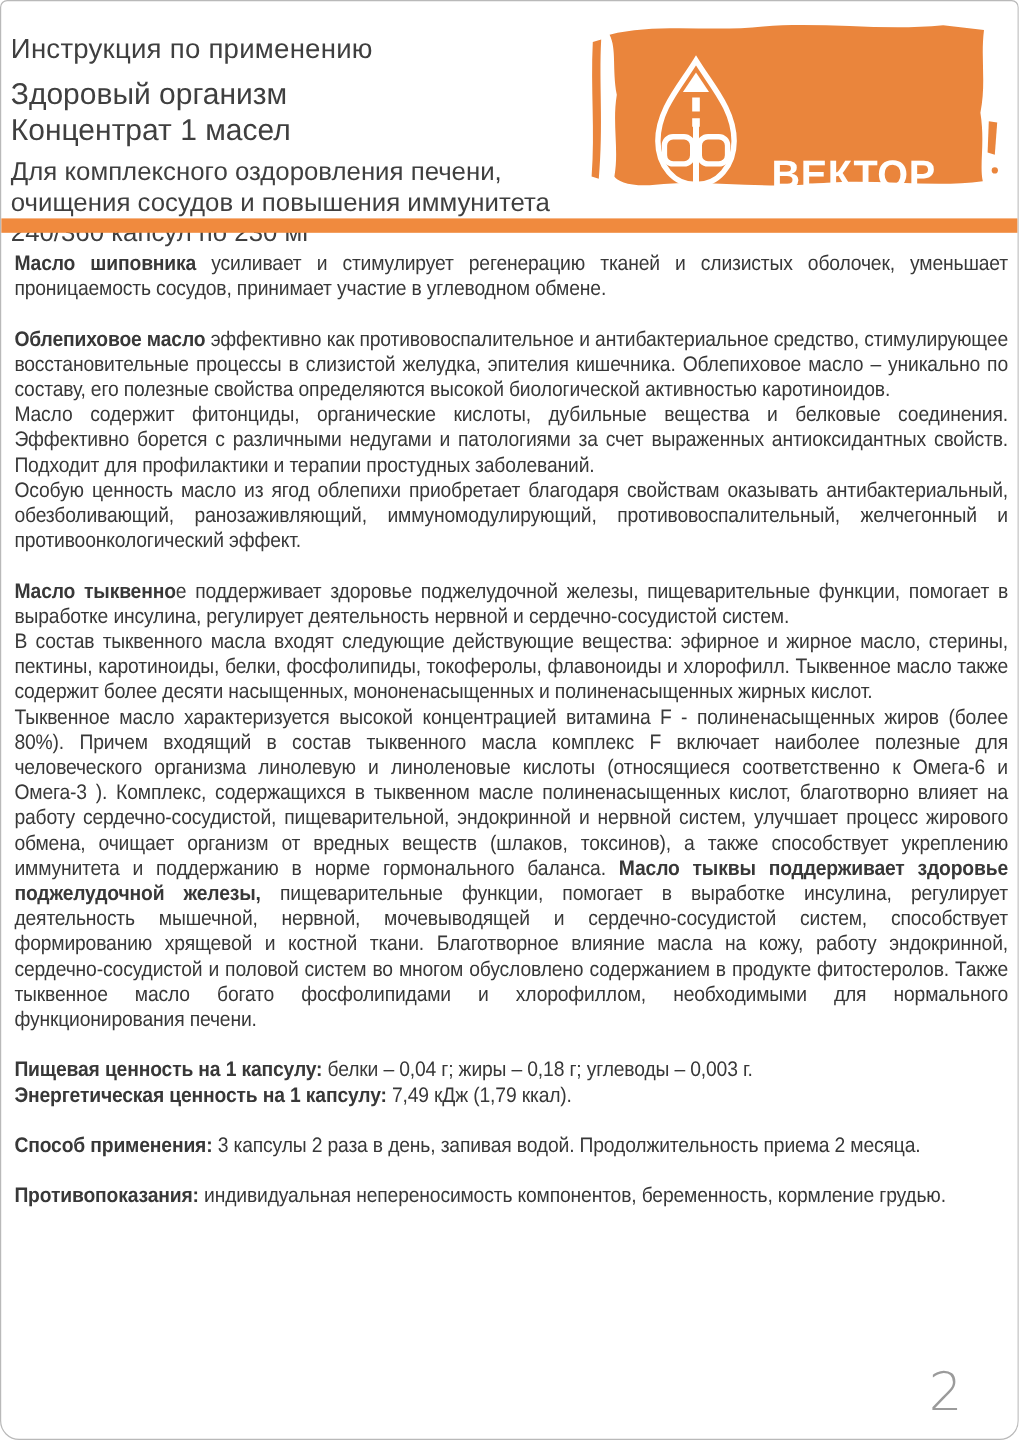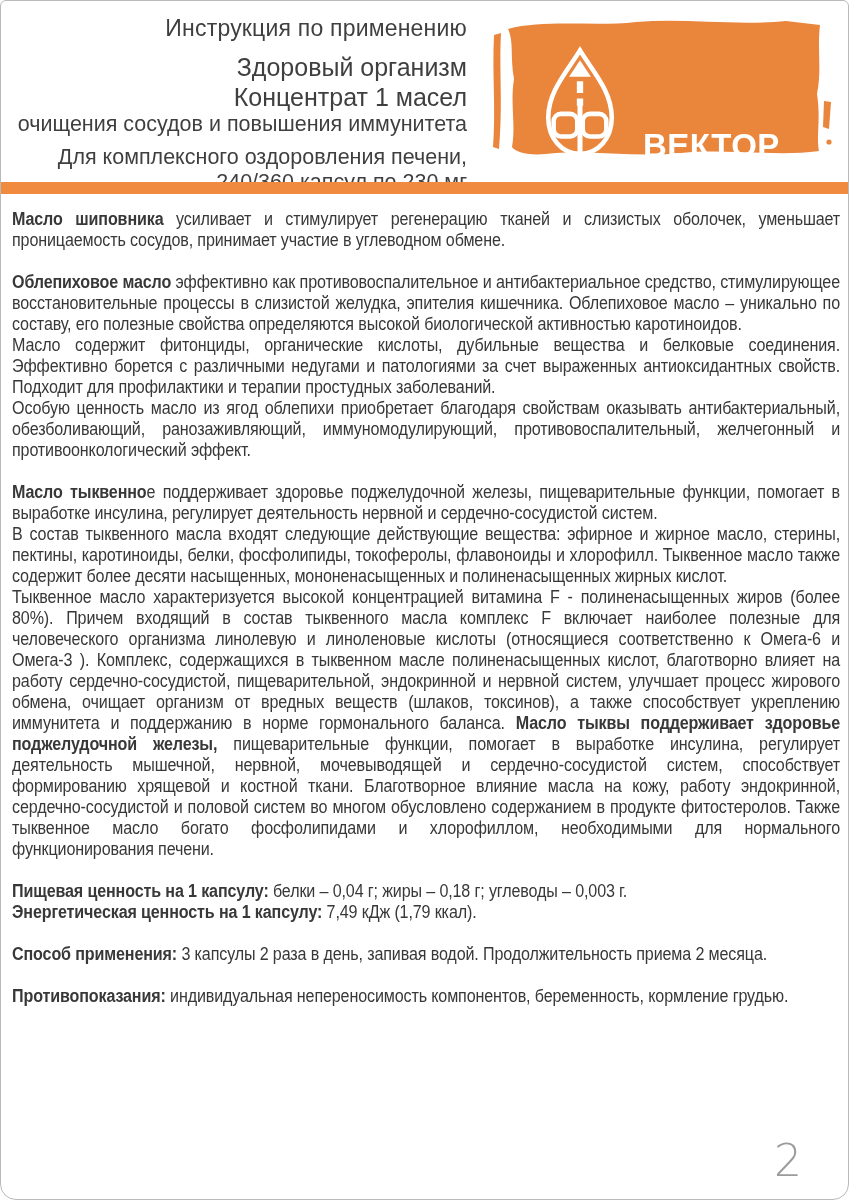--- a/index.html
+++ b/index.html
@@ -9,22 +9,22 @@
     box-sizing:border-box;
     background:#fff;
     border:1px solid #b9b9b9;
     border-radius:6px 6px 16px 16px;
     overflow:hidden;
     font-family:"Liberation Sans",sans-serif;
     color:#3a3a3a;
   }
   
   .header-text{
-    position:absolute;top:14px;left:8px;width:458px;
-    text-align:right;color:#3f3f3f;
+    position:absolute;top:26px;left:8px;width:458px;
+    text-align:left;color:#3f3f3f;
   }
   .ht-title{font-size:23px;white-space:nowrap;margin:0 0 10px 0;letter-spacing:.2px;}
   .ht-product{font-size:25px;line-height:30px;white-space:nowrap;margin:0;}
   .ht-sub{font-size:21.5px;line-height:25.5px;white-space:nowrap;margin:7px 0 0 0;}
   
   .logo{position:absolute;top:8px;right:14px;width:348px;height:153px;}
   .logo-bg{position:absolute;inset:0;width:100%;height:100%;}
   .logo-content{
     position:relative;height:100%;
     display:flex;align-items:flex-end;
@@ -59,22 +59,22 @@
 </style>
 </head>
 <body>
 
 <div class="page">
 
   <div class="header-text">
     <p class="ht-title">Инструкция по применению</p>
     <p class="ht-product">Здоровый организм</p>
     <p class="ht-product">Концентрат 1 масел</p>
+    <p class="ht-sub">Для комплексного оздоровления печени,</p>
     <p class="ht-sub" style="margin-top:0">очищения сосудов и повышения иммунитета</p>
-    <p class="ht-sub">Для комплексного оздоровления печени,</p>
     <p class="ht-sub" style="margin-top:0">240/360 капсул по 230 мг</p>
   </div>
 
   <div class="logo">
     <svg class="logo-bg" viewBox="0 0 348 153" preserveAspectRatio="none">
       <path fill="#EA853C" d="M22 20 C60 10 110 18 150 13 C200 9 250 17 300 12 L334 16 C331 40 336 60 331 85 C335 110 330 128 333 142 C290 148 240 139 195 144 C150 149 100 140 60 145 C40 147 28 142 26 138 C30 115 24 95 28 70 C24 48 28 32 22 20 Z"></path>
       <path fill="#EA853C" d="M8 26 L15 24 C13 60 17 95 13 140 L7 138 C10 100 6 65 8 26 Z"></path>
       <path fill="#EA853C" d="M338 92 L345 93 L343 120 L337 118 Z"></path>
       <circle fill="#EA853C" cx="343" cy="133" r="2.6"></circle>
     </svg>

